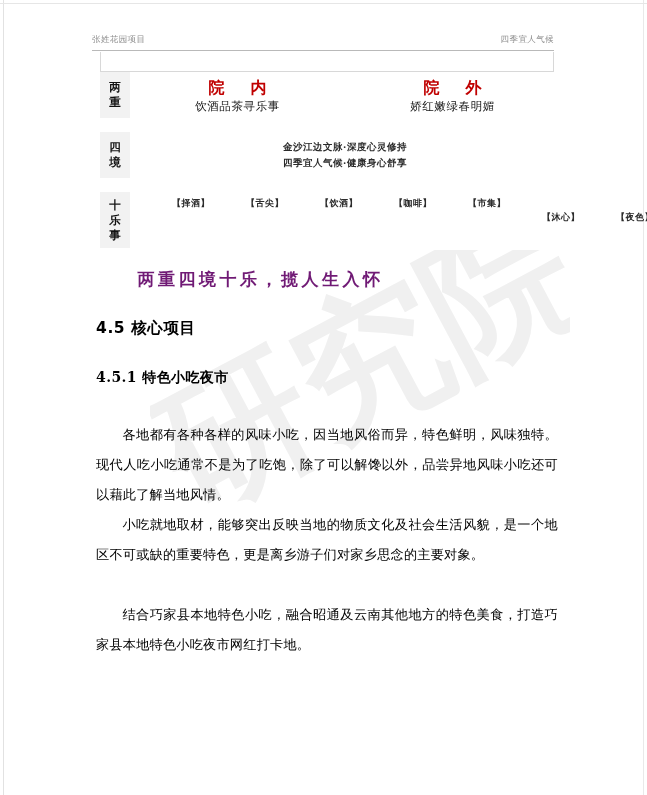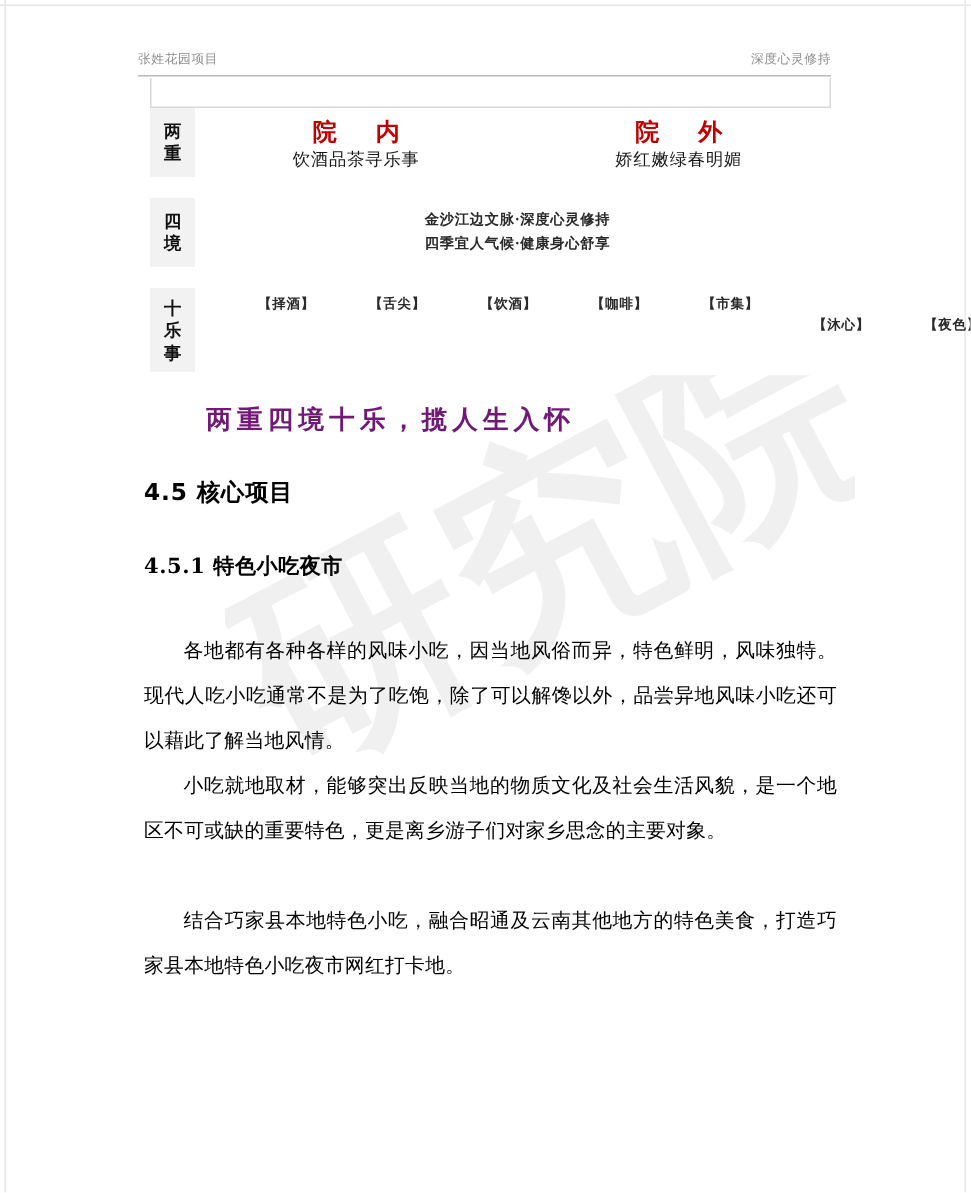--- a/index.html
+++ b/index.html
@@ -282,21 +282,21 @@
   <div class="watermark">
     <svg viewBox="0 0 420 290" width="420" height="290" aria-hidden="true">
       <g transform="rotate(-28 210 145)">
         <text x="10" y="170" font-size="150">研究院</text>
       </g>
     </svg>
   </div>
 
   <div class="running-header">
     <div class="hdr-text">张姓花园项目</div>
-    <div class="hdr-text">深度心灵修持</div>
+    <div class="hdr-text">四季宜人气候</div>
   </div>
   <div class="header-rule"></div>
   <div class="frame-box"></div>
 
   <div class="concept-table">
 
     <div class="ct-row row-zhong">
       <div class="ct-label">
         <span>两</span>
         <span>重</span>

